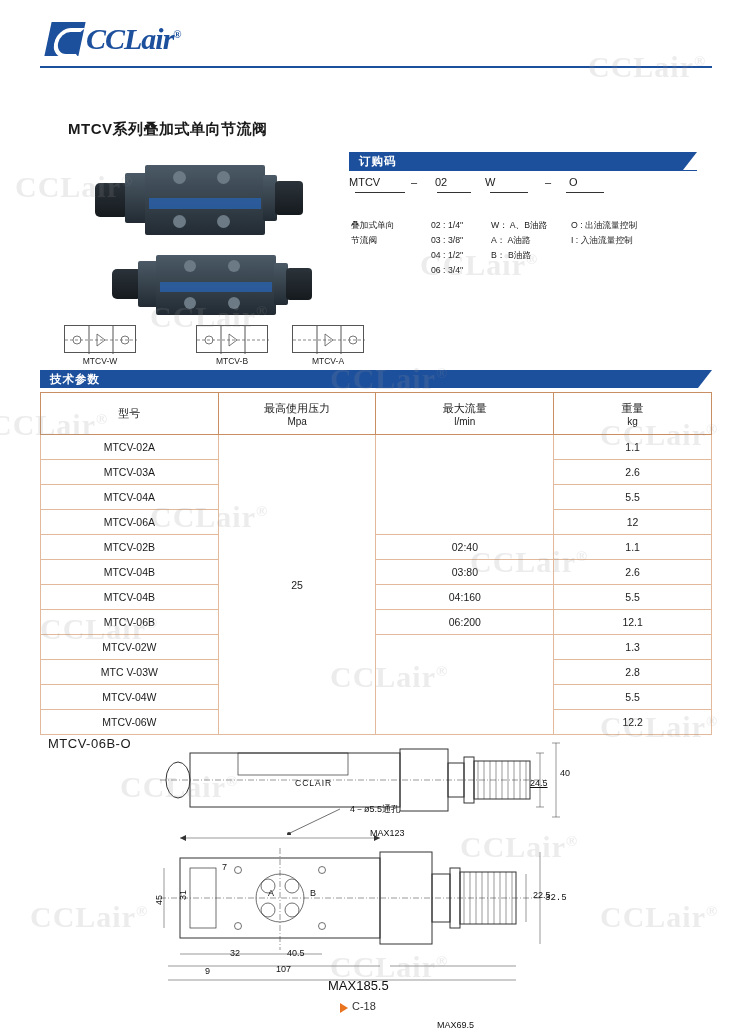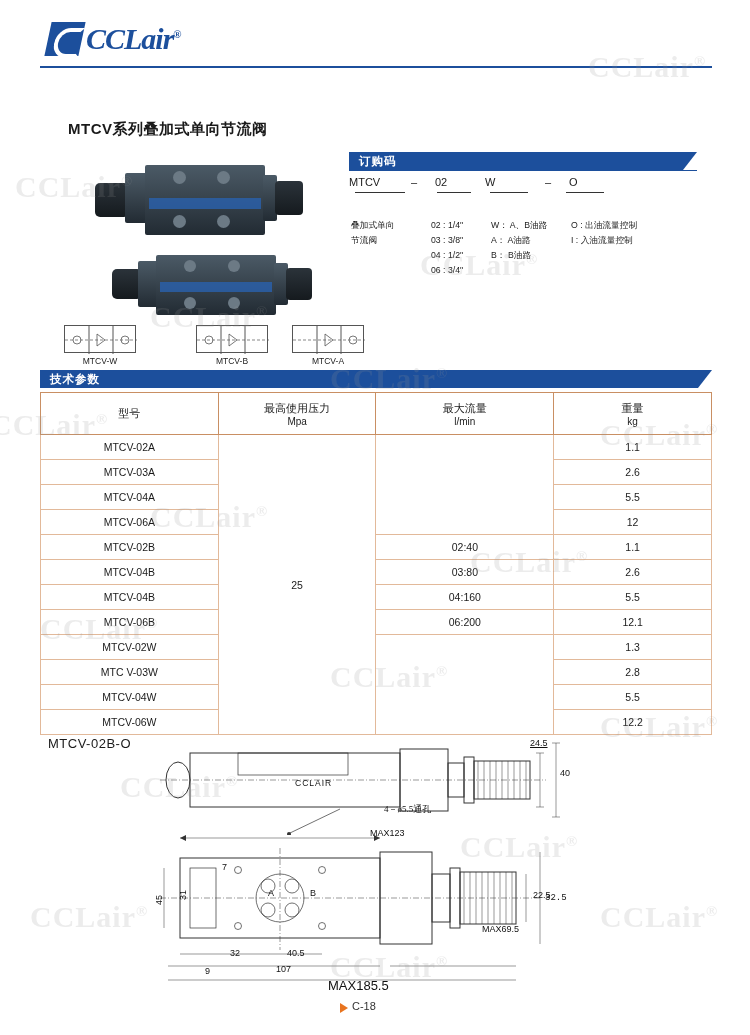--- a/index.html
+++ b/index.html
@@ -477,21 +477,21 @@
         <td class="col-weight">5.5</td>
       </tr>
       <tr>
         <td class="col-model">MTCV-06W</td>
         <td class="col-weight">12.2</td>
       </tr>
     </tbody>
   </table>
 
 
-  <div class="model-label">MTCV-02B-O</div>
+  <div class="model-label">MTCV-06B-O</div>
 
   <svg style="position:absolute; left:160px; top:735px;" width="420" height="90">
     <rect x="30" y="18" width="210" height="54" fill="none" stroke="#333" stroke-width="1"></rect>
     <rect x="78" y="18" width="110" height="22" fill="none" stroke="#333" stroke-width="0.7"></rect>
     <rect x="240" y="14" width="48" height="62" fill="none" stroke="#333" stroke-width="1"></rect>
     <rect x="288" y="28" width="16" height="34" fill="none" stroke="#333" stroke-width="1"></rect>
     <rect x="304" y="22" width="10" height="46" fill="none" stroke="#333" stroke-width="1"></rect>
     <rect x="314" y="26" width="56" height="38" fill="none" stroke="#333" stroke-width="1"></rect>
     <g stroke="#333" stroke-width="0.5">
       <line x1="318" y1="26" x2="318" y2="64"></line>
@@ -507,28 +507,28 @@
     <ellipse cx="18" cy="45" rx="12" ry="18" fill="none" stroke="#333" stroke-width="1"></ellipse>
     <line x1="0" y1="45" x2="386" y2="45" stroke="#333" stroke-width="0.5" stroke-dasharray="6 2 1 2"></line>
     <line x1="380" y1="18" x2="380" y2="72" stroke="#333" stroke-width="0.5"></line>
     <line x1="396" y1="8" x2="396" y2="82" stroke="#333" stroke-width="0.5"></line>
     <line x1="376" y1="18" x2="384" y2="18" stroke="#333" stroke-width="0.5"></line>
     <line x1="376" y1="72" x2="384" y2="72" stroke="#333" stroke-width="0.5"></line>
     <line x1="392" y1="8" x2="400" y2="8" stroke="#333" stroke-width="0.5"></line>
     <line x1="392" y1="82" x2="400" y2="82" stroke="#333" stroke-width="0.5"></line>
   </svg>
   <div class="dim-label" style="left:295px; top:778px; font-size:8.5px; letter-spacing:1px;">CCLAIR</div>
-  <div class="dim-label" style="left:530px; top:738px;text-decoration:underline;">24.5</div>
+  <div class="dim-label" style="left:530px; top:778px;text-decoration:underline;">24.5</div>
   <div class="dim-label" style="left:560px; top:768px;">40</div>
 
   <svg style="position:absolute; left:280px; top:795px;" width="130" height="40">
     <line x1="10" y1="38" x2="60" y2="14" stroke="#333" stroke-width="0.7"></line>
     <circle cx="9" cy="39" r="2" fill="#333"></circle>
   </svg>
-  <div class="dim-label" style="left:384px; top:803px;font-family:Liberation Serif, serif;">4－ø5.5通孔</div>
+  <div class="dim-label" style="left:350px; top:803px;">4－ø5.5通孔</div>
 
   <svg style="position:absolute; left:160px; top:830px;" width="440" height="160">
     <line x1="20" y1="8" x2="220" y2="8" stroke="#333" stroke-width="0.5"></line>
     <polygon points="20,8 26,5 26,11" fill="#333"></polygon>
     <polygon points="220,8 214,5 214,11" fill="#333"></polygon>
     <rect x="20" y="28" width="200" height="80" fill="none" stroke="#333" stroke-width="1"></rect>
     <rect x="30" y="38" width="26" height="60" fill="none" stroke="#333" stroke-width="0.7"></rect>
     <circle cx="120" cy="68" r="24" fill="none" stroke="#333" stroke-width="0.7"></circle>
     <circle cx="108" cy="56" r="7" fill="none" stroke="#333" stroke-width="0.7"></circle>
     <circle cx="132" cy="56" r="7" fill="none" stroke="#333" stroke-width="0.7"></circle>
@@ -571,21 +571,21 @@
   <div class="dim-label" style="left:370px; top:828px;">MAX123</div>
   <div class="dim-label" style="left:222px; top:862px;">7</div>
   <div class="dim-label vert" style="left:178px; top:900px;">31</div>
   <div class="dim-label vert" style="left:154px; top:905px;">45</div>
   <div class="dim-label" style="left:268px; top:888px;">A</div>
   <div class="dim-label" style="left:310px; top:888px;">B</div>
   <div class="dim-label" style="left:230px; top:948px;">32</div>
   <div class="dim-label" style="left:287px; top:948px;">40.5</div>
   <div class="dim-label" style="left:205px; top:966px;">9</div>
   <div class="dim-label" style="left:276px; top:964px;">107</div>
-  <div class="dim-label" style="left:437px; top:924px;margin-left:45px;">MAX69.5</div>
+  <div class="dim-label" style="left:437px; top:1020px;">MAX69.5</div>
   <div class="dim-label" style="left:328px; top:978px; font-size:13px;">MAX185.5</div>
   <div class="dim-label" style="left:533px; top:890px;">22.5</div>
   <div class="dim-label" style="left:545px; top:893px;font-family:Liberation Mono, monospace;">32.5</div>
 
   <div class="footer-tri"></div>
   <div class="footer-page">C-18</div>
   <div class="copyright">版权所有,侵权必究</div>
 
 </div>
 

